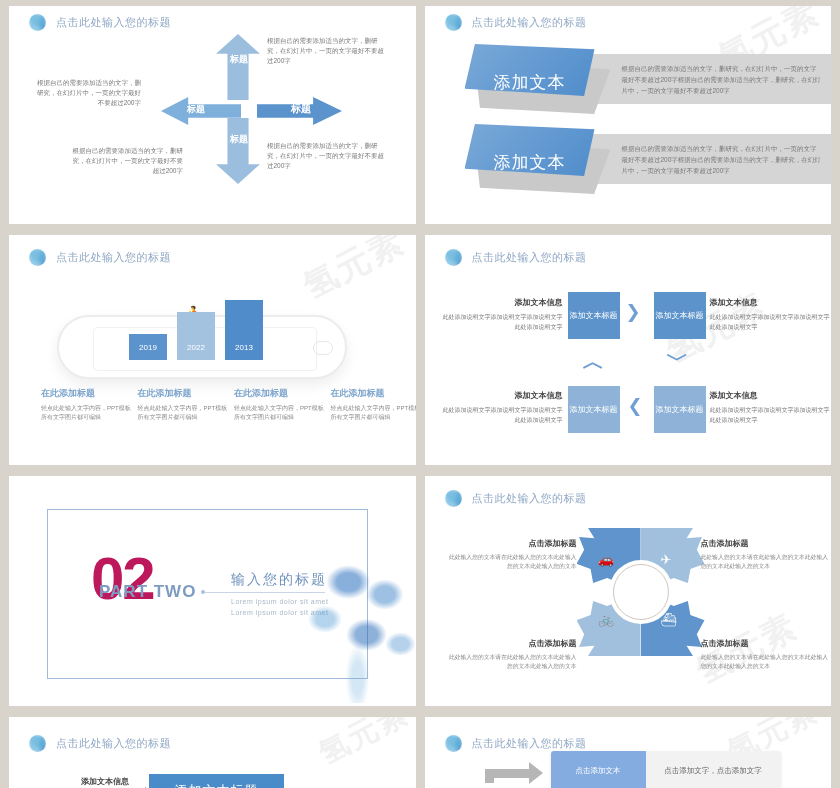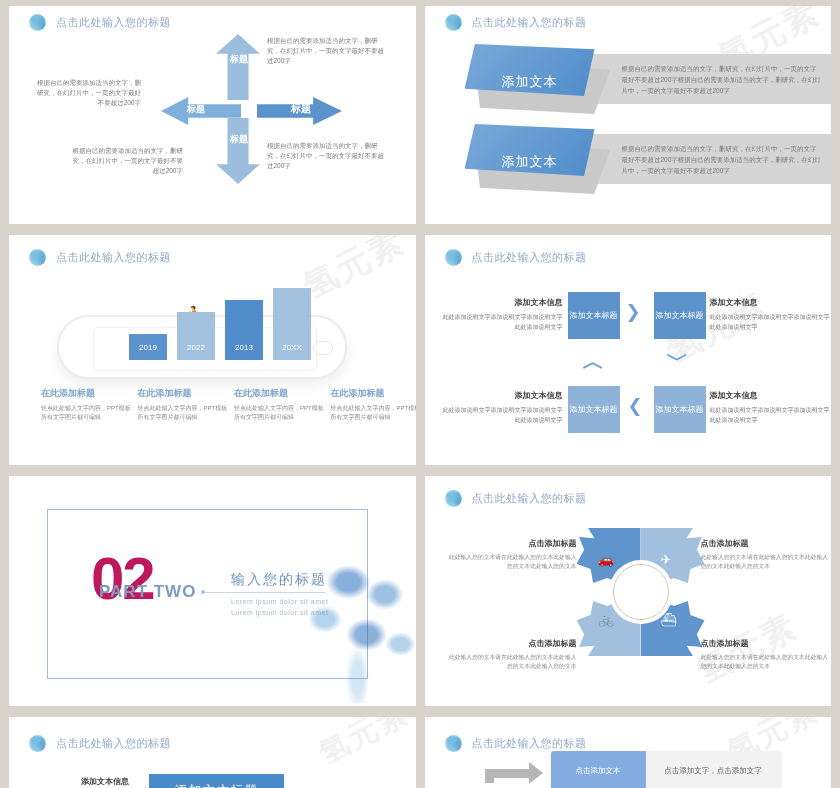--- a/index.html
+++ b/index.html
@@ -98,21 +98,21 @@
     position:absolute; left:10px; top:18px; width:136px; height:52px;
     background:#c9c9c9;
     clip-path:polygon(0 0, 100% 14%, 88% 100%, 4% 88%);
   }
   .ban .front{
     position:absolute; left:0; top:0; width:130px; height:52px;
     background:linear-gradient(135deg,#7aa9d8,#4f8ccb);
     clip-path:polygon(8% 0, 100% 10%, 92% 100%, 0 86%);
     display:flex; align-items:center; justify-content:center;
   }
-  .ban .front span{ color:#fff; font-size:13px; letter-spacing:1px;margin-top:24px; }
+  .ban .front span{ color:#fff; font-size:17px; letter-spacing:1px;margin-top:24px; }
   .ban .bar{
     position:absolute; left:125px; top:10px; width:243px; height:50px;
     background:#d5d5d5;
   }
   .ban .bar p{
     position:absolute; left:32px; top:9px; width:200px;
     font-size:6.5px; line-height:11px; color:#777;
   }
 
   
@@ -321,24 +321,20 @@
         <span class="cap">2019</span>
       </div>
       <div class="bar-col" style="left:48px;">
         <span class="fill" style="height:48px;background:#a3c2e0"></span>
         <span class="cap">2022</span>
       </div>
       <div class="bar-col" style="left:96px;">
         <span class="fill" style="height:60px;background:#4f8cc9"></span>
         <span class="cap">2013</span>
       </div>
-      <div class="bar-col" style="left:144px;">
-        <span class="fill" style="height:72px;background:#a3c2e0"></span>
-        <span class="cap">20XX</span>
-      </div>
     </div>
 
     <div class="cap-row">
       <div class="cap-item">
         <h4>在此添加标题</h4>
         <p>轻点此处输入文字内容，PPT模板所有文字图片都可编辑</p>
       </div>
       <div class="cap-item">
         <h4>在此添加标题</h4>
         <p>轻点此处输入文字内容，PPT模板所有文字图片都可编辑</p>

